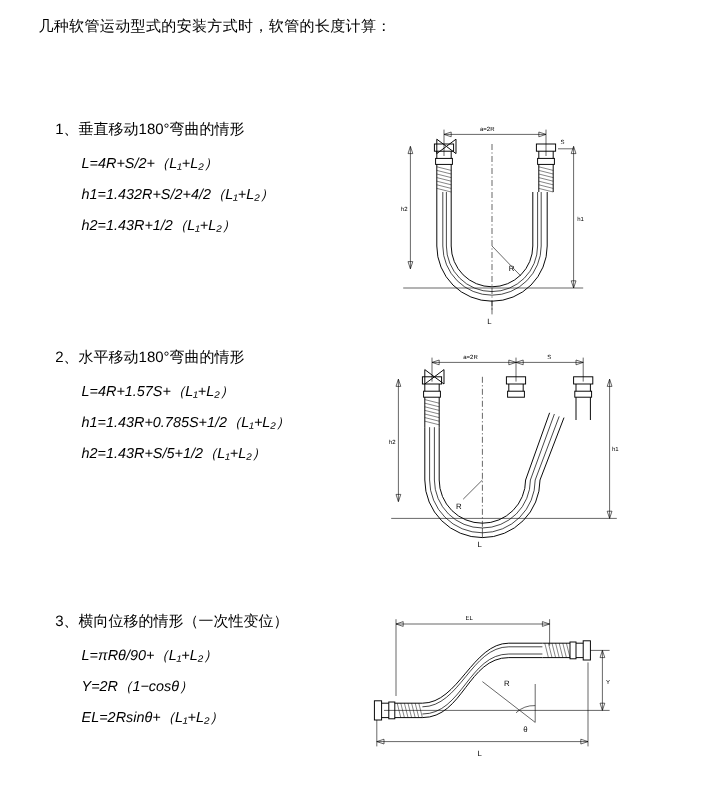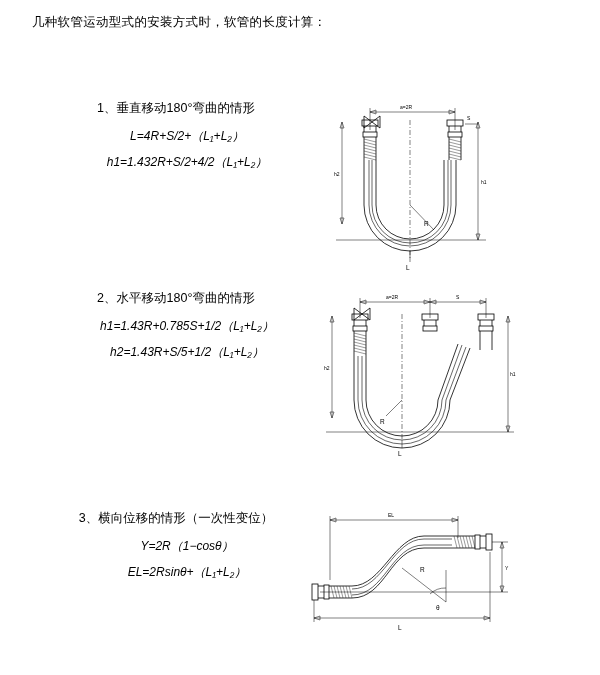--- a/index.html
+++ b/index.html
@@ -30,21 +30,20 @@
   }
   #section-1 { top: 100px; }
   #section-2 { top: 290px; }
   #section-3 { top: 510px; }
 
   .text-block {
     position: absolute;
     left: 46px;
     top: 0;
     width: 260px;
-    text-align: center;
   }
   .sec-heading {
     font-size: 12.5px;
     margin: 0 0 11px 0;
     white-space: nowrap;
   }
   .formula {
     font-size: 12px;
     margin: 0 0 9px 0;
     padding-left: 22px;
@@ -72,20 +71,21 @@
 <body>
 
 <div class="page-title">几种软管运动型式的安装方式时，软管的长度计算：</div>
 
 <div class="section" id="section-1">
 
   <div class="text-block">
     <div class="sec-heading">1、垂直移动180°弯曲的情形</div>
     <div class="formula">L=4R+S/2+（L₁+L₂）</div>
     <div class="formula">h1=1.432R+S/2+4/2（L₁+L₂）</div>
+    <div class="formula">h2=1.43R+1/2（L₁+L₂）</div>
   </div>
 
   <div class="fig" id="fig-1">
     <svg width="220" height="180" viewBox="0 0 220 180">
 
       <line class="dim" x1="70" y1="12" x2="155" y2="12"></line>
       <path class="dim" d="M70 12 l6 -2 v4 z" fill="#000"></path>
       <path class="dim" d="M155 12 l-6 -2 v4 z" fill="#000"></path>
       <text class="dimtxt" x="100" y="9">a=2R</text>
 
@@ -155,20 +155,21 @@
 
       <line class="dim" x1="36" y1="140" x2="186" y2="140"></line>
     </svg>
   </div>
 </div>
 
 <div class="section" id="section-2">
 
   <div class="text-block">
     <div class="sec-heading">2、水平移动180°弯曲的情形</div>
+    <div class="formula">L=4R+1.57S+（L₁+L₂）</div>
     <div class="formula">h1=1.43R+0.785S+1/2（L₁+L₂）</div>
     <div class="formula">h2=1.43R+S/5+1/2（L₁+L₂）</div>
   </div>
 
   <div class="fig" id="fig-2">
     <svg width="220" height="175" viewBox="0 0 220 175">
 
       <line class="dim" x1="60" y1="12" x2="130" y2="12"></line>
       <path class="dim" d="M60 12 l6 -2 v4 z" fill="#000"></path>
       <path class="dim" d="M130 12 l-6 -2 v4 z" fill="#000"></path>
@@ -236,20 +237,21 @@
       <text class="dimtxt" x="24" y="80">h2</text>
       <line class="dim" x1="26" y1="142" x2="214" y2="142"></line>
     </svg>
   </div>
 </div>
 
 <div class="section" id="section-3">
 
   <div class="text-block">
     <div class="sec-heading">3、横向位移的情形（一次性变位）</div>
+    <div class="formula">L=πRθ/90+（L₁+L₂）</div>
     <div class="formula">Y=2R（1−cosθ）</div>
     <div class="formula">EL=2Rsinθ+（L₁+L₂）</div>
   </div>
 
   <div class="fig" id="fig-3">
     <svg width="230" height="130" viewBox="0 0 230 130">
 
       <line class="dim" x1="40" y1="10" x2="168" y2="10"></line>
       <path class="dim" d="M40 10 l6 -2 v4 z" fill="#000"></path>
       <path class="dim" d="M168 10 l-6 -2 v4 z" fill="#000"></path>

